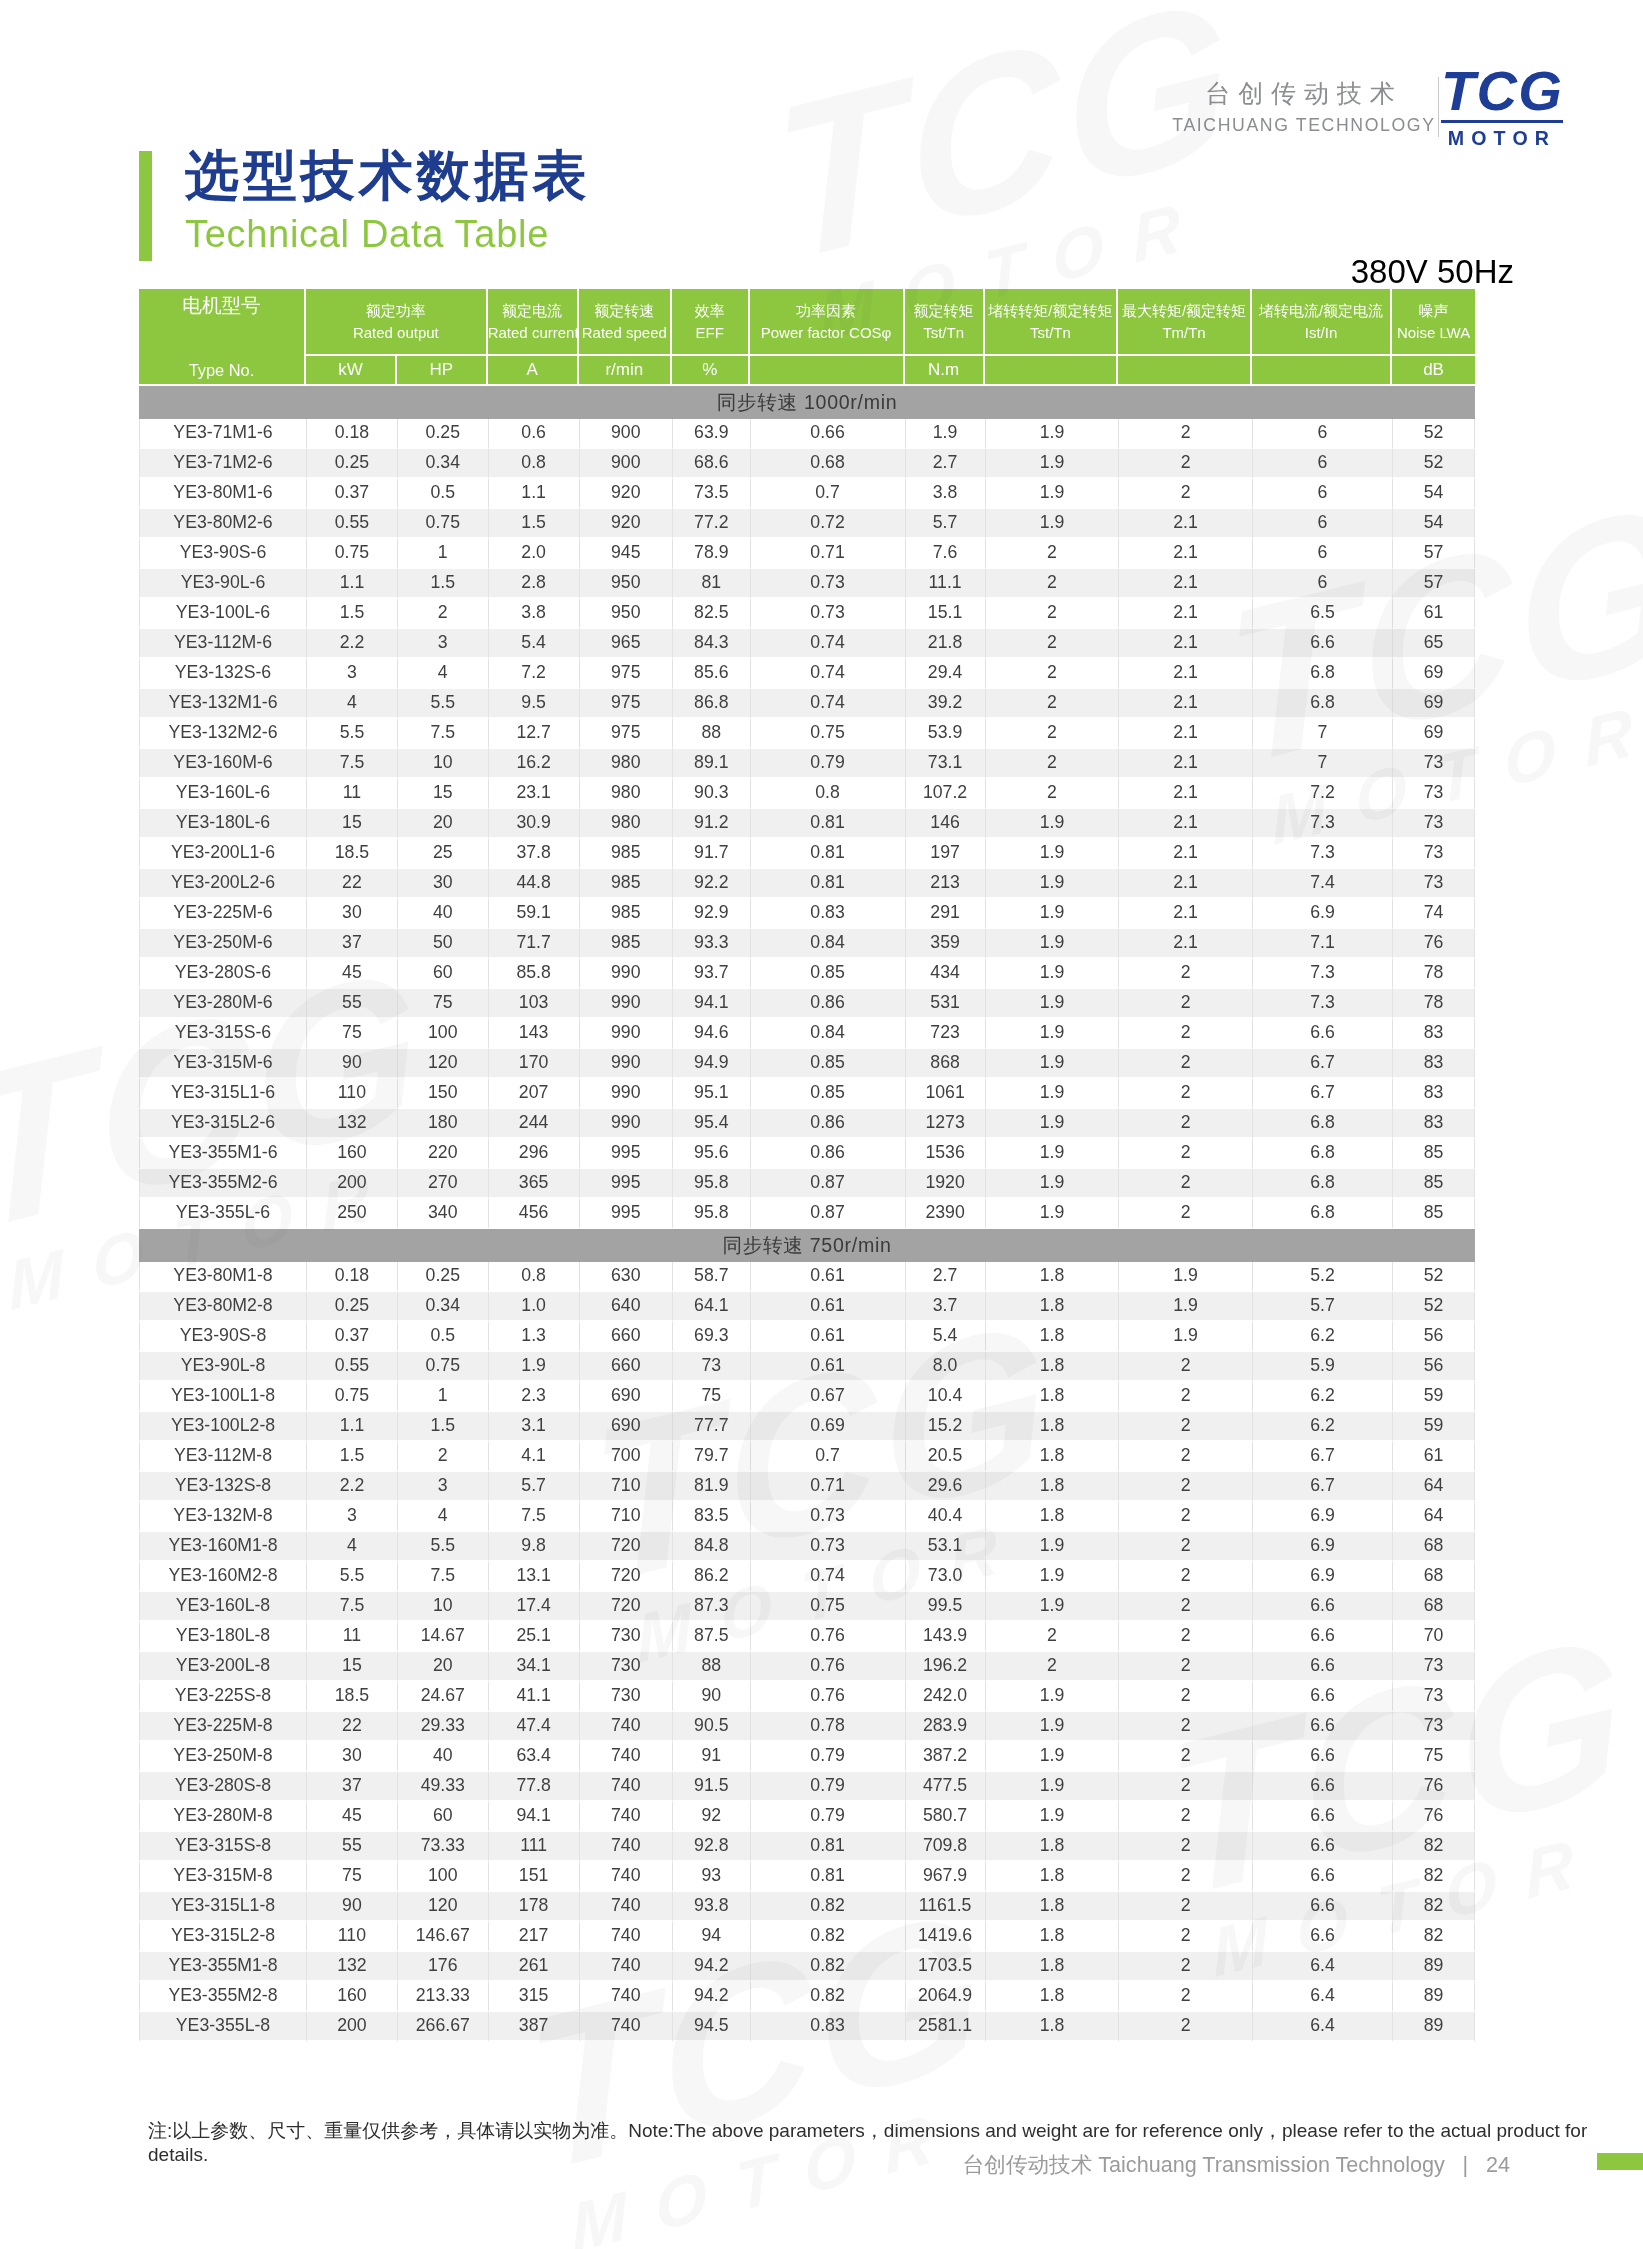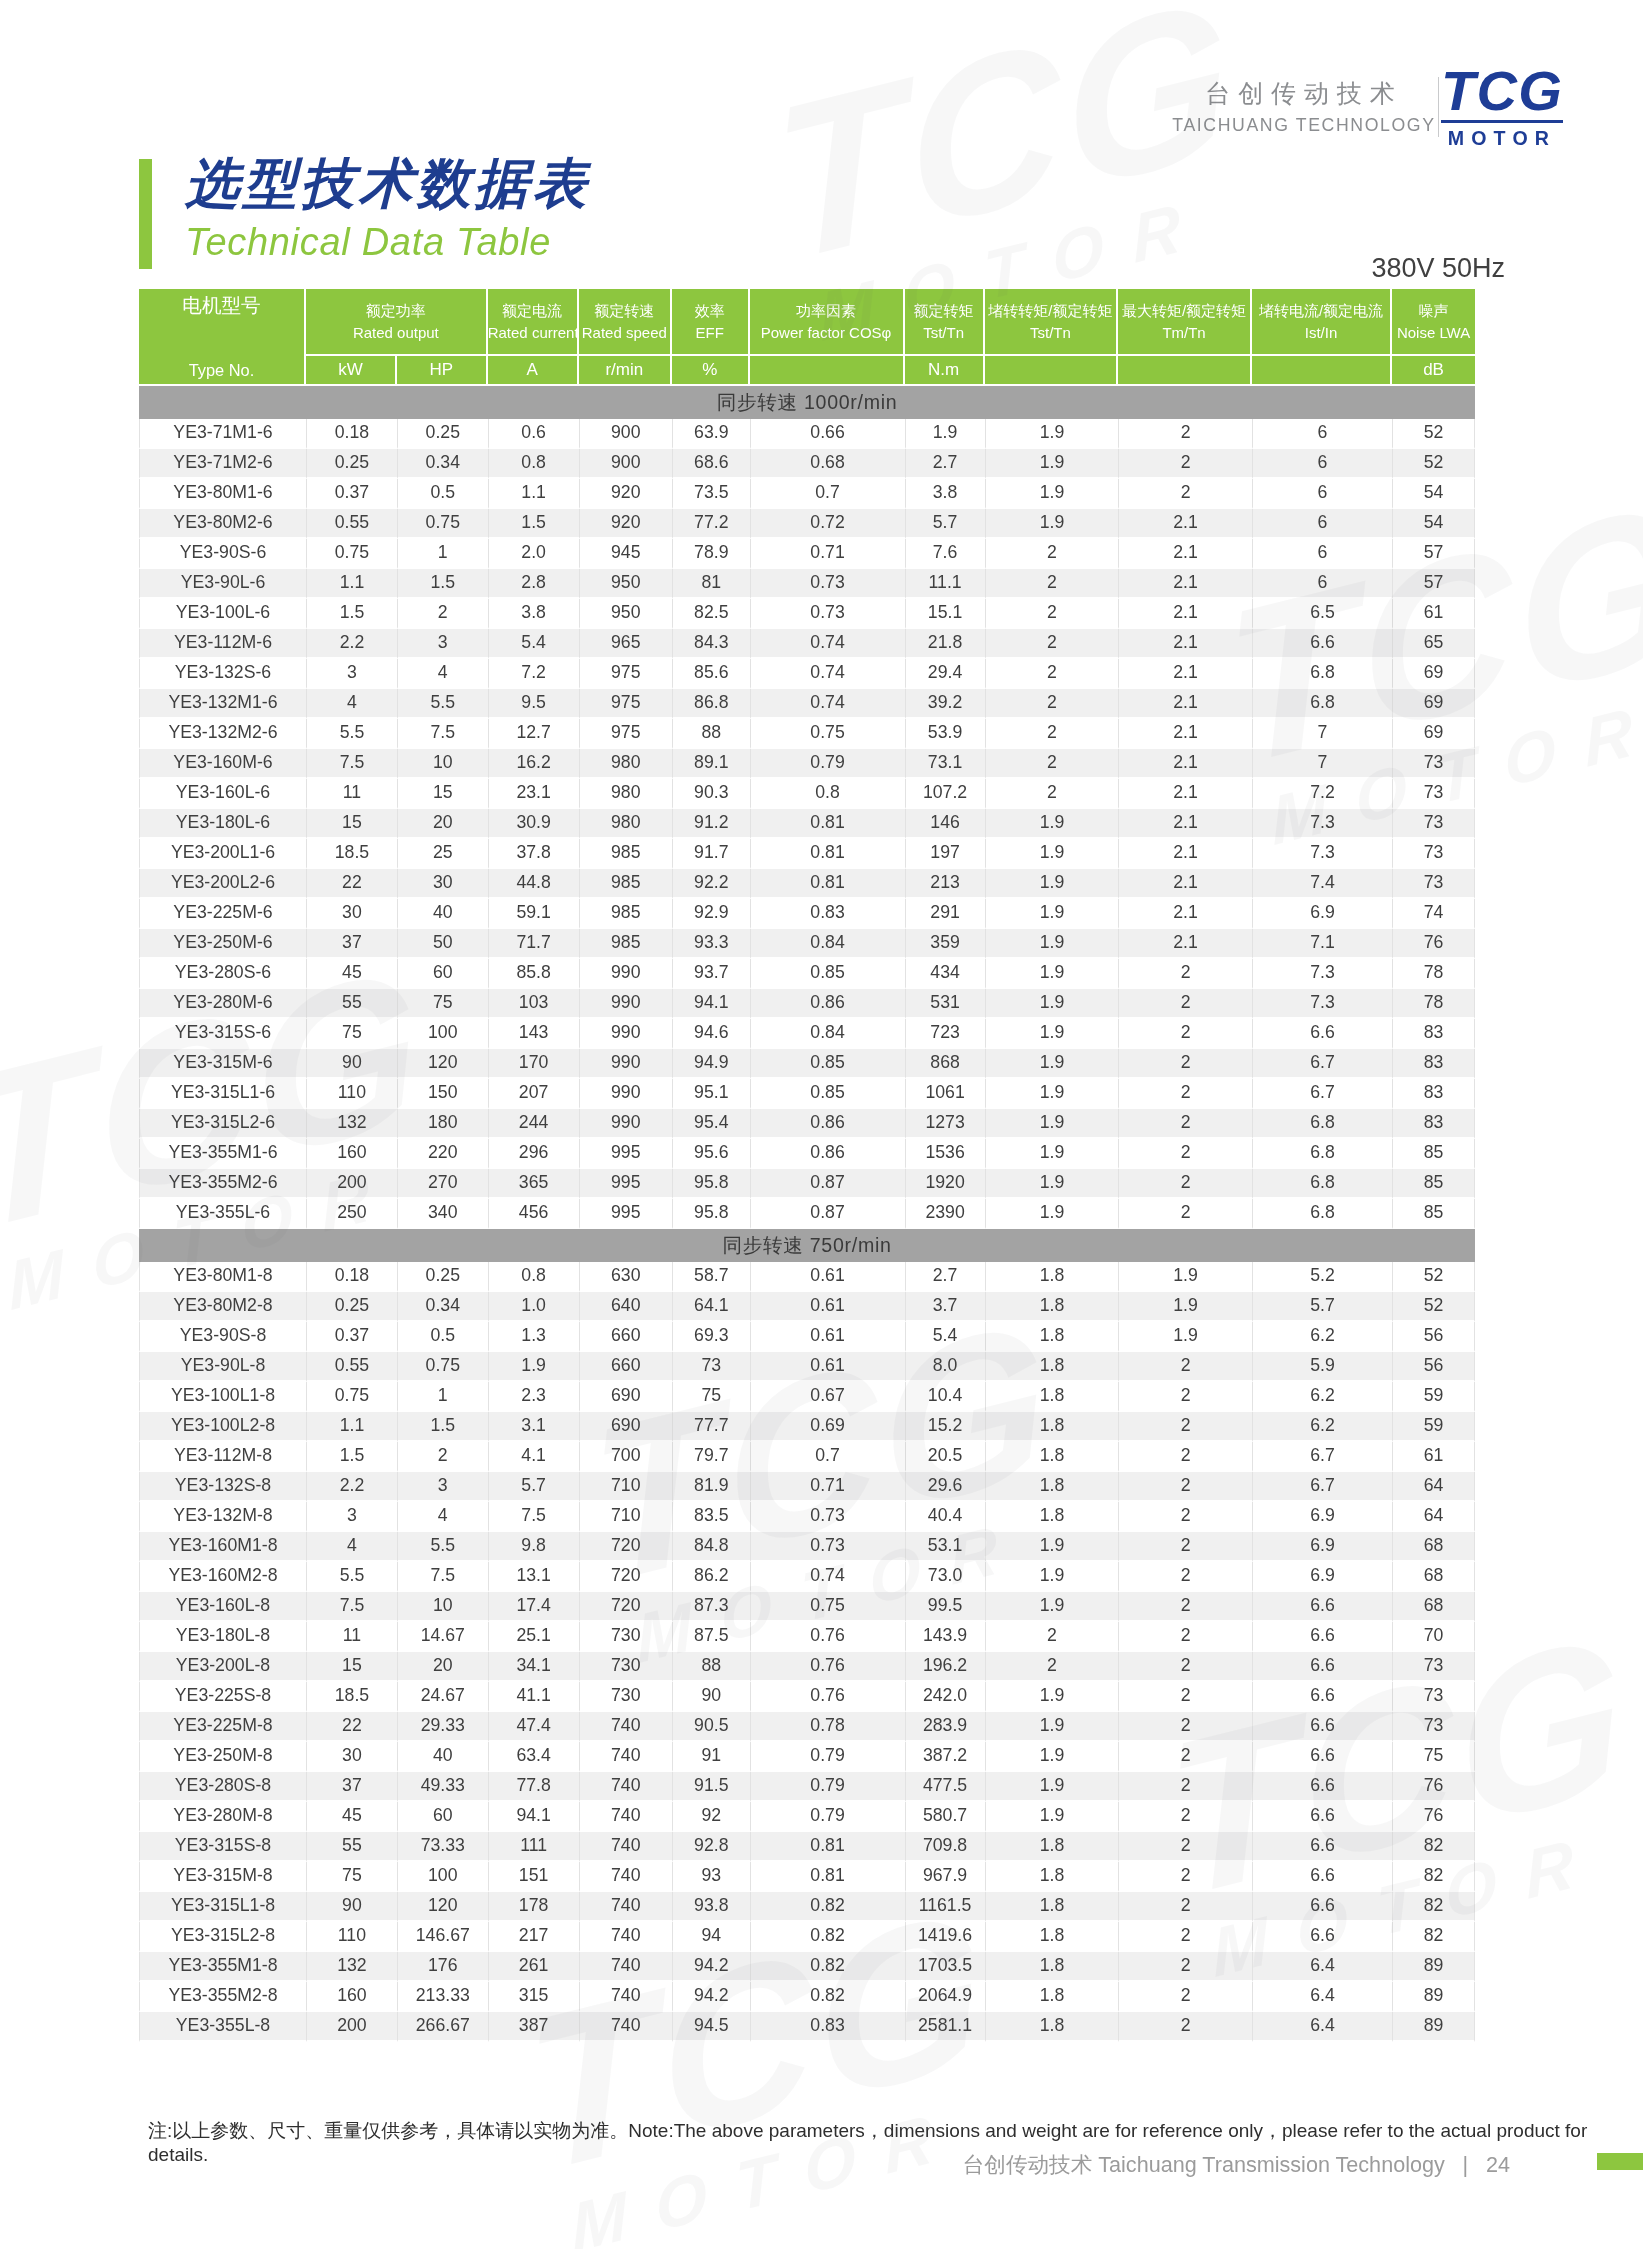--- a/index.html
+++ b/index.html
@@ -44,33 +44,33 @@
   .brand-divider { width: 1.3px; height: 60px; background: #c9cacc; }
   .brand-logo { text-align: center; color: #1e3d96; }
   .logo-tcg {
     font-size: 56px; font-weight: bold; font-style: italic;
     letter-spacing: 1.3px; line-height: 0.95;
     border-bottom: 3.9px solid #1e3d96; padding-bottom: 2.6px;
   }
   .logo-motor { font-size: 19.6px; font-weight: bold; letter-spacing: 7.2px; margin-top: 3.9px; }
 
   
-  .title-block { position: absolute; left: 139px; top: 156px; z-index: 2; font-style: italic; }
+  .title-block { position: absolute; left: 139px; top: 148px; z-index: 2; }
   .title-bar { position: absolute; left: 0; top: 2.6px; width: 13px; height: 110px; background: #8dc63f; }
   .title-cn {
     margin: 0 0 0 46px; font-size: 54px; font-weight: bold;
     color: #1e3d8f; letter-spacing: 3.9px; line-height: 1.0;
   }
   .title-en {
     margin: 13px 0 0 46px; font-size: 38px; font-weight: normal;
     color: #8dc63f; letter-spacing: 0.7px; line-height: 1.0;
   }
   .voltage {
-    position: absolute; top: 253px; right: 139px;
-    font-size: 27px; color: #404040; z-index: 2;
+    position: absolute; top: 253px; right: 130px;
+    font-size: 33px; color: #000000; z-index: 2;
   }
 
   
   table.data {
     position: absolute; left: 139px; top: 289px;
     width: 1336px; border-collapse: separate; border-spacing: 0;
     table-layout: fixed; z-index: 2;
   }
   thead th {
     background: #8dc63f; color: #ffffff; font-weight: normal;

